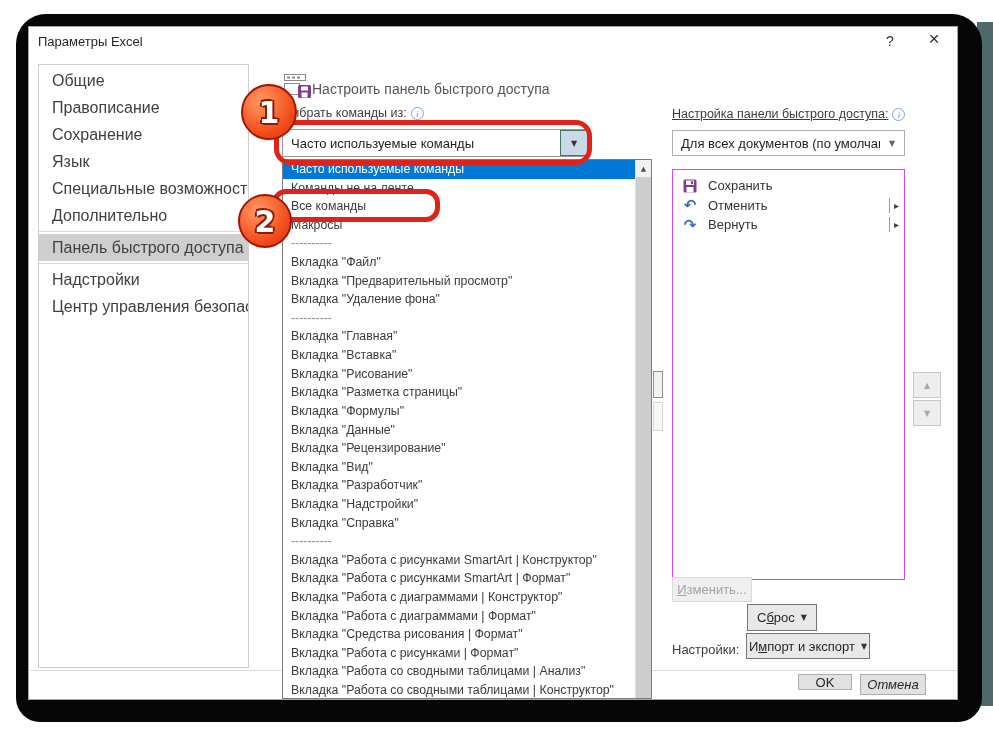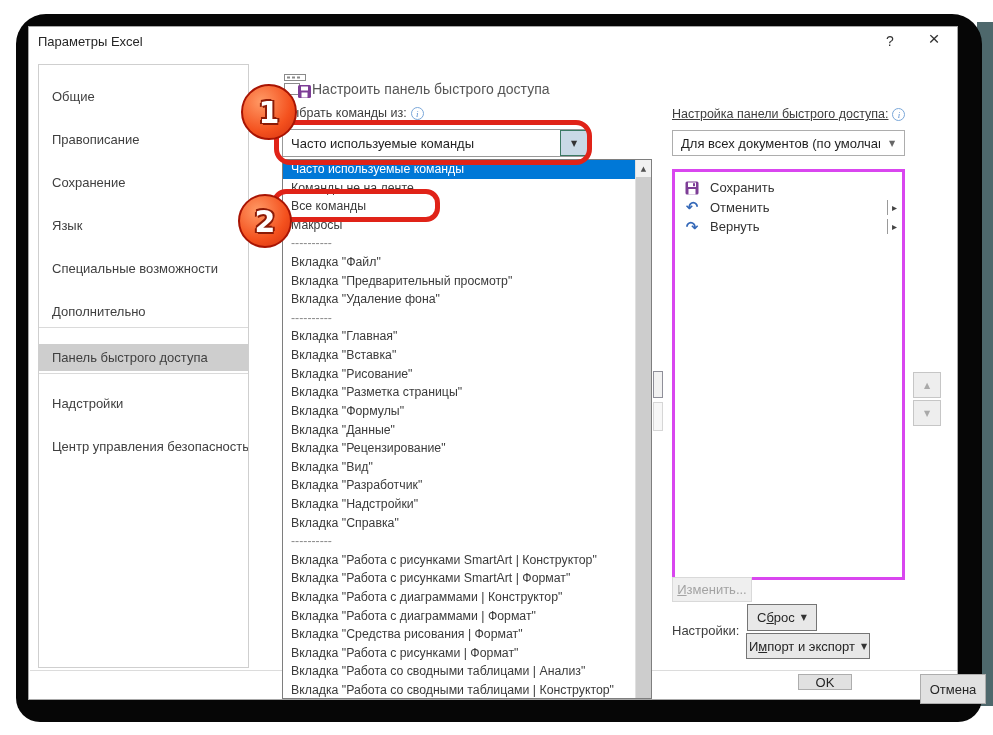--- a/index.html
+++ b/index.html
@@ -19,22 +19,22 @@
 
   .z3 { z-index:3; }
 
   .title { left:38px; top:34px; font-size:13px; color:#262626; z-index:3; }
   .cap-btn { width:24px; height:22px; display:flex; align-items:center; justify-content:center;
              color:#333; z-index:3; font-size:14px; }
 
   
   .sidebar { left:38px; top:64px; width:211px; height:604px; border:1px solid #cfcfcf;
              background:#fff; z-index:3; padding-top:2px; }
-  .sb-item { height:27px; line-height:27px; padding-left:13px; font-size:13px; color:#3f3f3f;
-             white-space:nowrap; overflow:hidden;margin-top:16px; }
+  .sb-item { height:27px; line-height:27px; padding-left:13px; font-size:16px; color:#3f3f3f;
+             white-space:nowrap; overflow:hidden; }
   .sb-item.sel { background:#cecece; }
   .sb-div { border-top:1px solid #dadada; margin:2px 0; }
 
   
   .hdr-title { left:312px; top:81px; font-size:14px; color:#565656; z-index:3; }
   .lbl { font-size:12.5px; color:#3d3d3d; z-index:3; white-space:nowrap; }
   .u { text-decoration:underline; }
 
   .info-ic { display:inline-block; width:13px; height:13px; border:1px solid #7aa7d9;
              border-radius:50%; color:#5b8fd0; font:italic 9px/12px "Liberation Serif", serif;
@@ -63,21 +63,21 @@
                 justify-content:center; color:#505050; }
   .scroll-btn .arrow-glyph { font-size:7px; color:#505050; }
 
   
   .sliver1 { left:653px; top:371px; width:10px; height:27px; background:#f2f2f2;
              border:1px solid #8f8f99; z-index:3; }
   .sliver2 { left:653px; top:402px; width:10px; height:29px; background:#f7f7f7;
              border:1px solid #d6d6d6; z-index:3; }
 
   
-  .qat-list { left:672px; top:169px; width:233px; height:411px; border:3px solid #d946ef;
+  .qat-list { left:672px; top:169px; width:233px; height:411px; border:1px solid #d946ef;
               background:#fff; z-index:3; padding-top:6px; }
   .qat-row { height:19.5px; display:flex; align-items:center; padding:0 5px 0 8px;
              font-size:13px; color:#333; }
   .qat-row .ic { width:18px; margin-right:9px; display:flex; justify-content:center; }
   .undo-glyph { font-family:"DejaVu Sans", sans-serif; color:#3468b8; font-size:15px;
                 font-weight:bold; line-height:14px; }
   .fly { margin-left:auto; display:flex; align-items:center; height:15px;
          border-left:1px solid #9a9a9a; padding-left:4px; color:#444;
          font-family:"DejaVu Sans", sans-serif; font-size:10px; }
 
@@ -238,39 +238,39 @@
     <span class="arrow-glyph">▲</span>
   </div>
   <div class="abs mv-btn" style="left:913px; top:400px;">
     <span class="arrow-glyph">▼</span>
   </div>
 
   <div class="abs btn disabled" style="left:672px; top:577px; width:80px; height:25px;">
     <span class="u">И</span>
       <span>зменить...</span>
   </div>
-  <div class="abs lbl" style="left:672px; top:623px; font-size:13px;">Настройки:</div>
+  <div class="abs lbl" style="left:672px; top:642px; font-size:13px;">Настройки:</div>
   <div class="abs btn dark-edge" style="left:747px; top:604px; width:70px; height:27px;">
     <span>С</span>
       <span class="u">б</span>
       <span>рос</span>
     <span class="arrow-glyph">▼</span>
   </div>
   <span class="abs info-ic" style="left:825px; top:610px;">i</span>
   <div class="abs btn dark-edge" style="left:746px; top:633px; width:124px; height:26px;">
     <span>И</span>
       <span class="u">м</span>
       <span>порт и экспорт</span>
     <span class="arrow-glyph">▼</span>
   </div>
   <span class="abs info-ic" style="left:877px; top:639px;">i</span>
 
   <div class="abs sep-line"></div>
   <div class="abs btn" style="left:798px; top:674px; width:54px; height:16px;">OK</div>
-  <div class="abs btn" style="left:920px; top:674px; width:66px; height:30px;">Отмена</div>
+  <div class="abs btn" style="left:860px; top:674px; width:66px; height:21px;font-style:italic;">Отмена</div>
 
   <div class="abs red-rect" style="left:274px; top:120px; width:318px; height:45px;"></div>
   <div class="abs red-rect" style="left:272px; top:189px; width:168px; height:33px; border-radius:14px;"></div>
   <div class="abs step-circle" style="left:241px; top:84px; width:56px; height:56px;">
     <span class="step-num">1</span>
   </div>
   <div class="abs step-circle" style="left:238px; top:194px; width:54px; height:54px;">
     <span class="step-num">2</span>
   </div>
 

